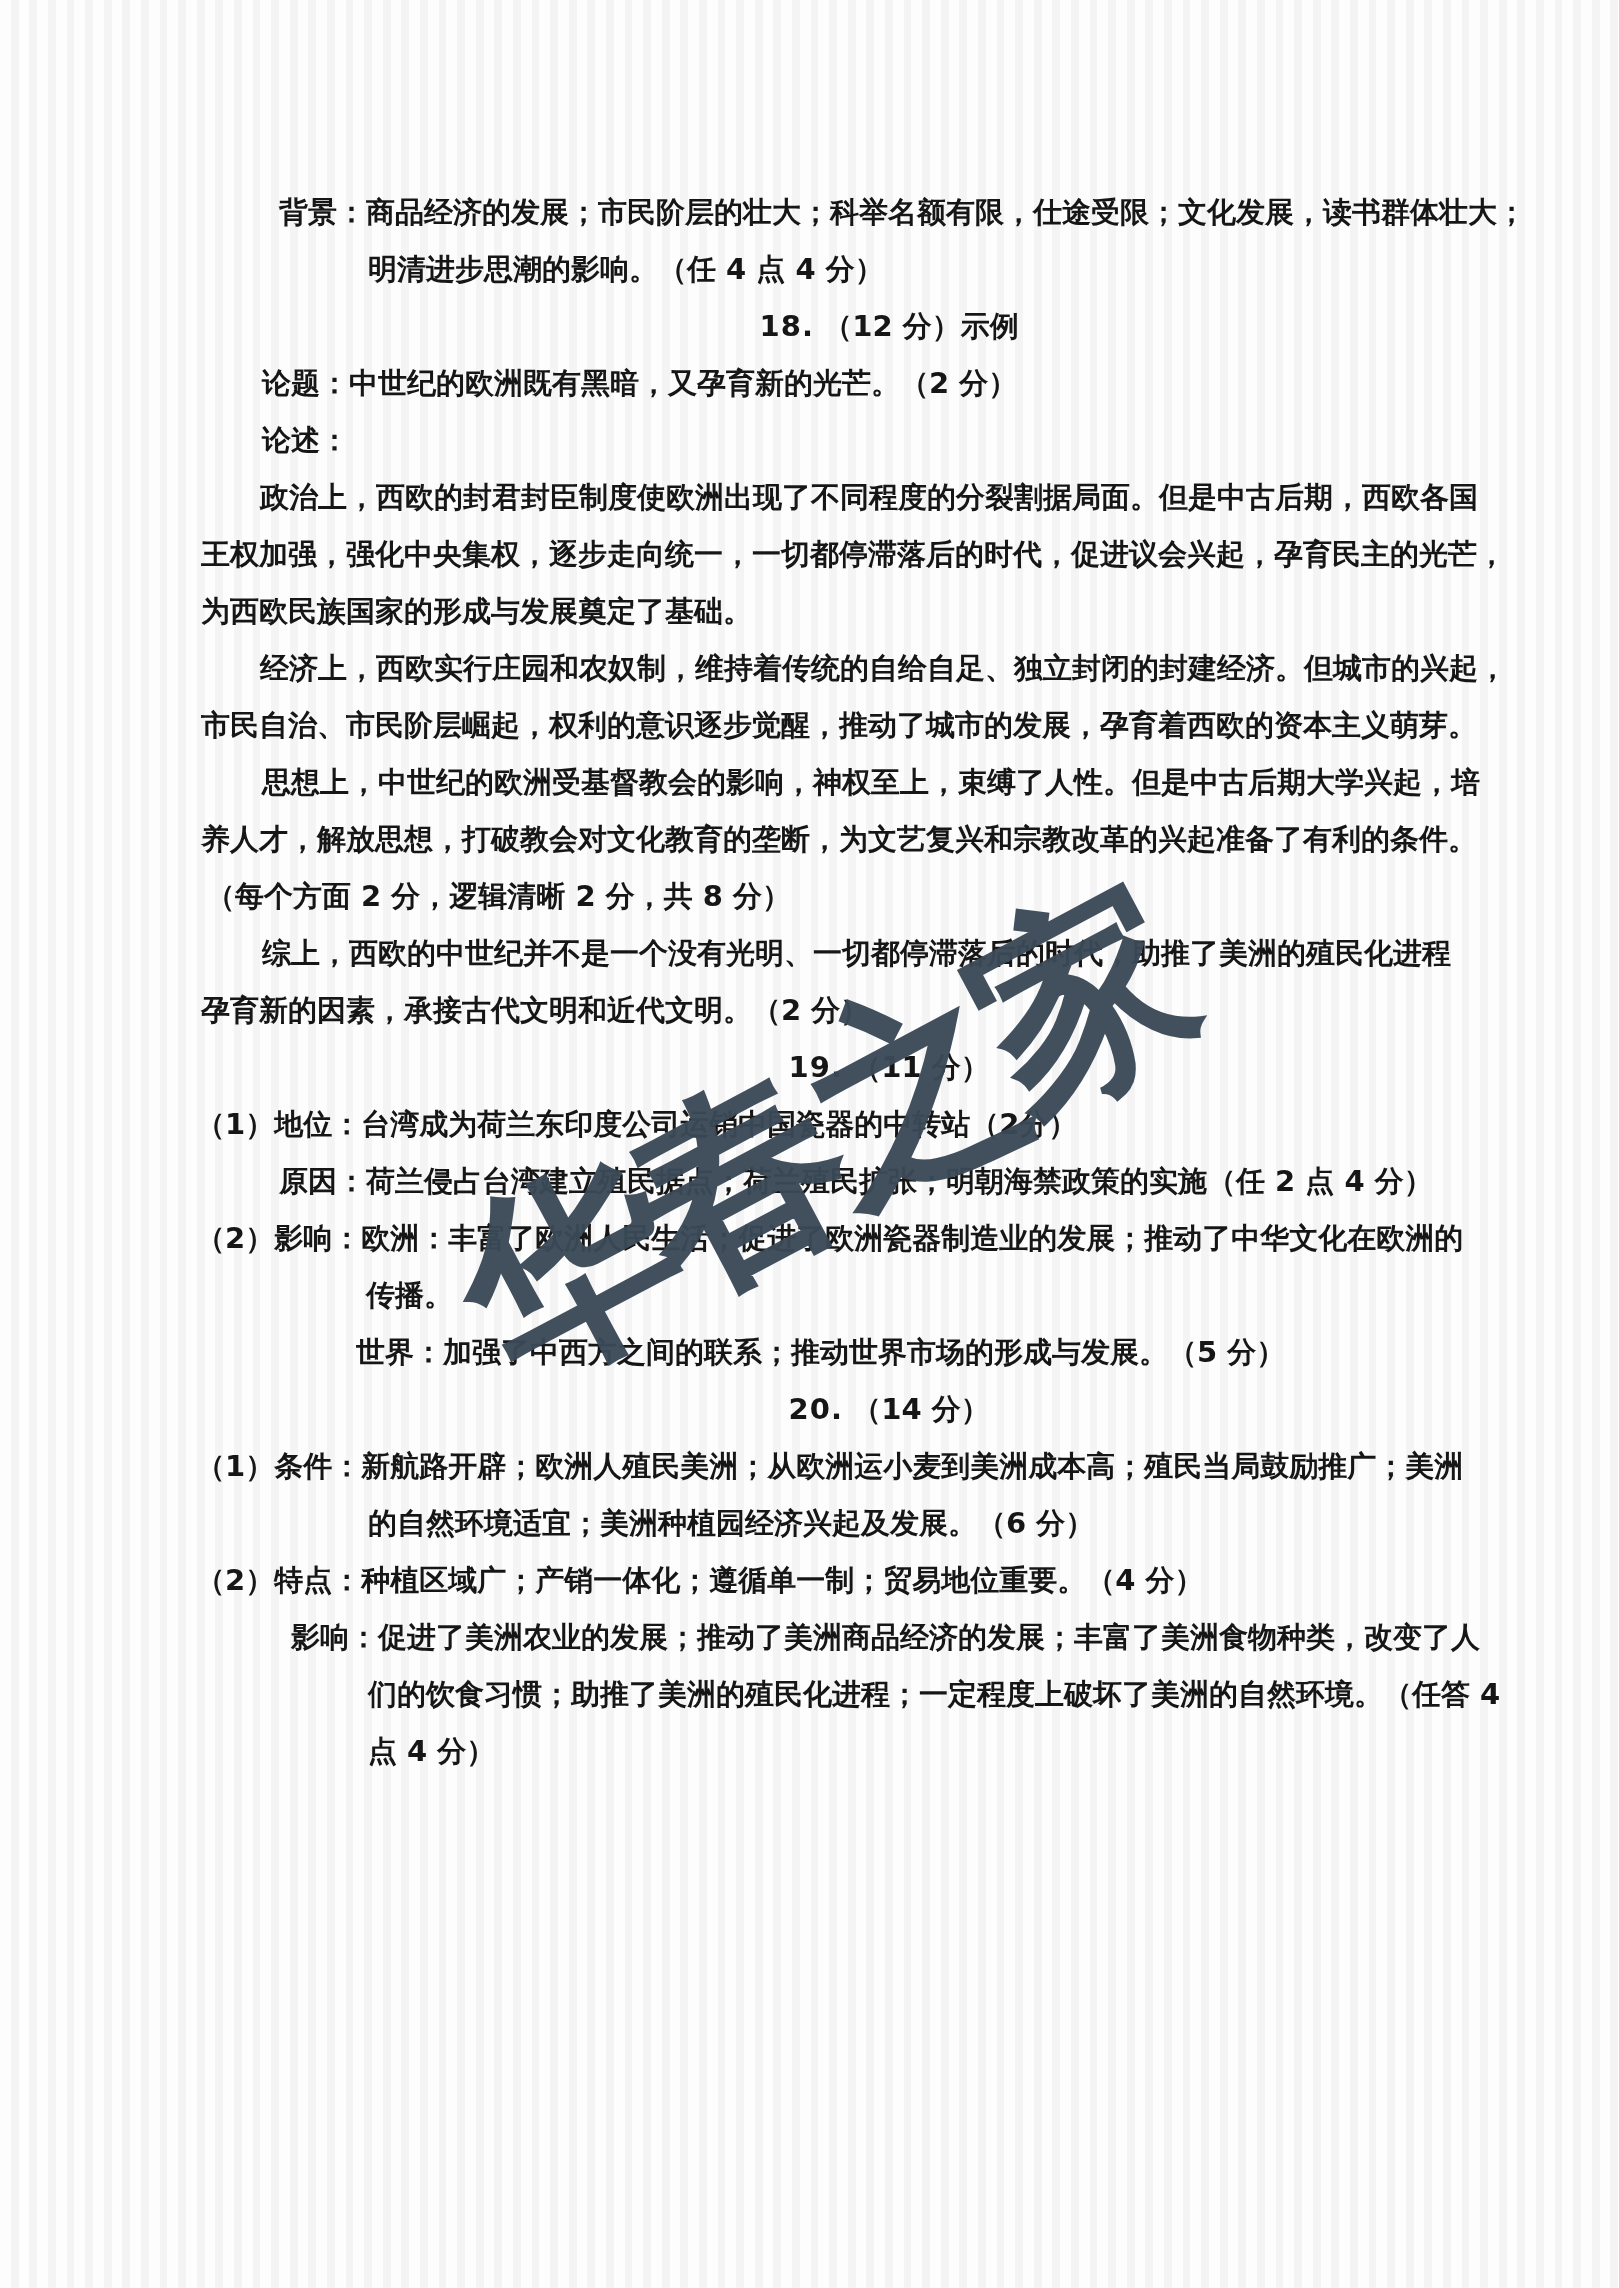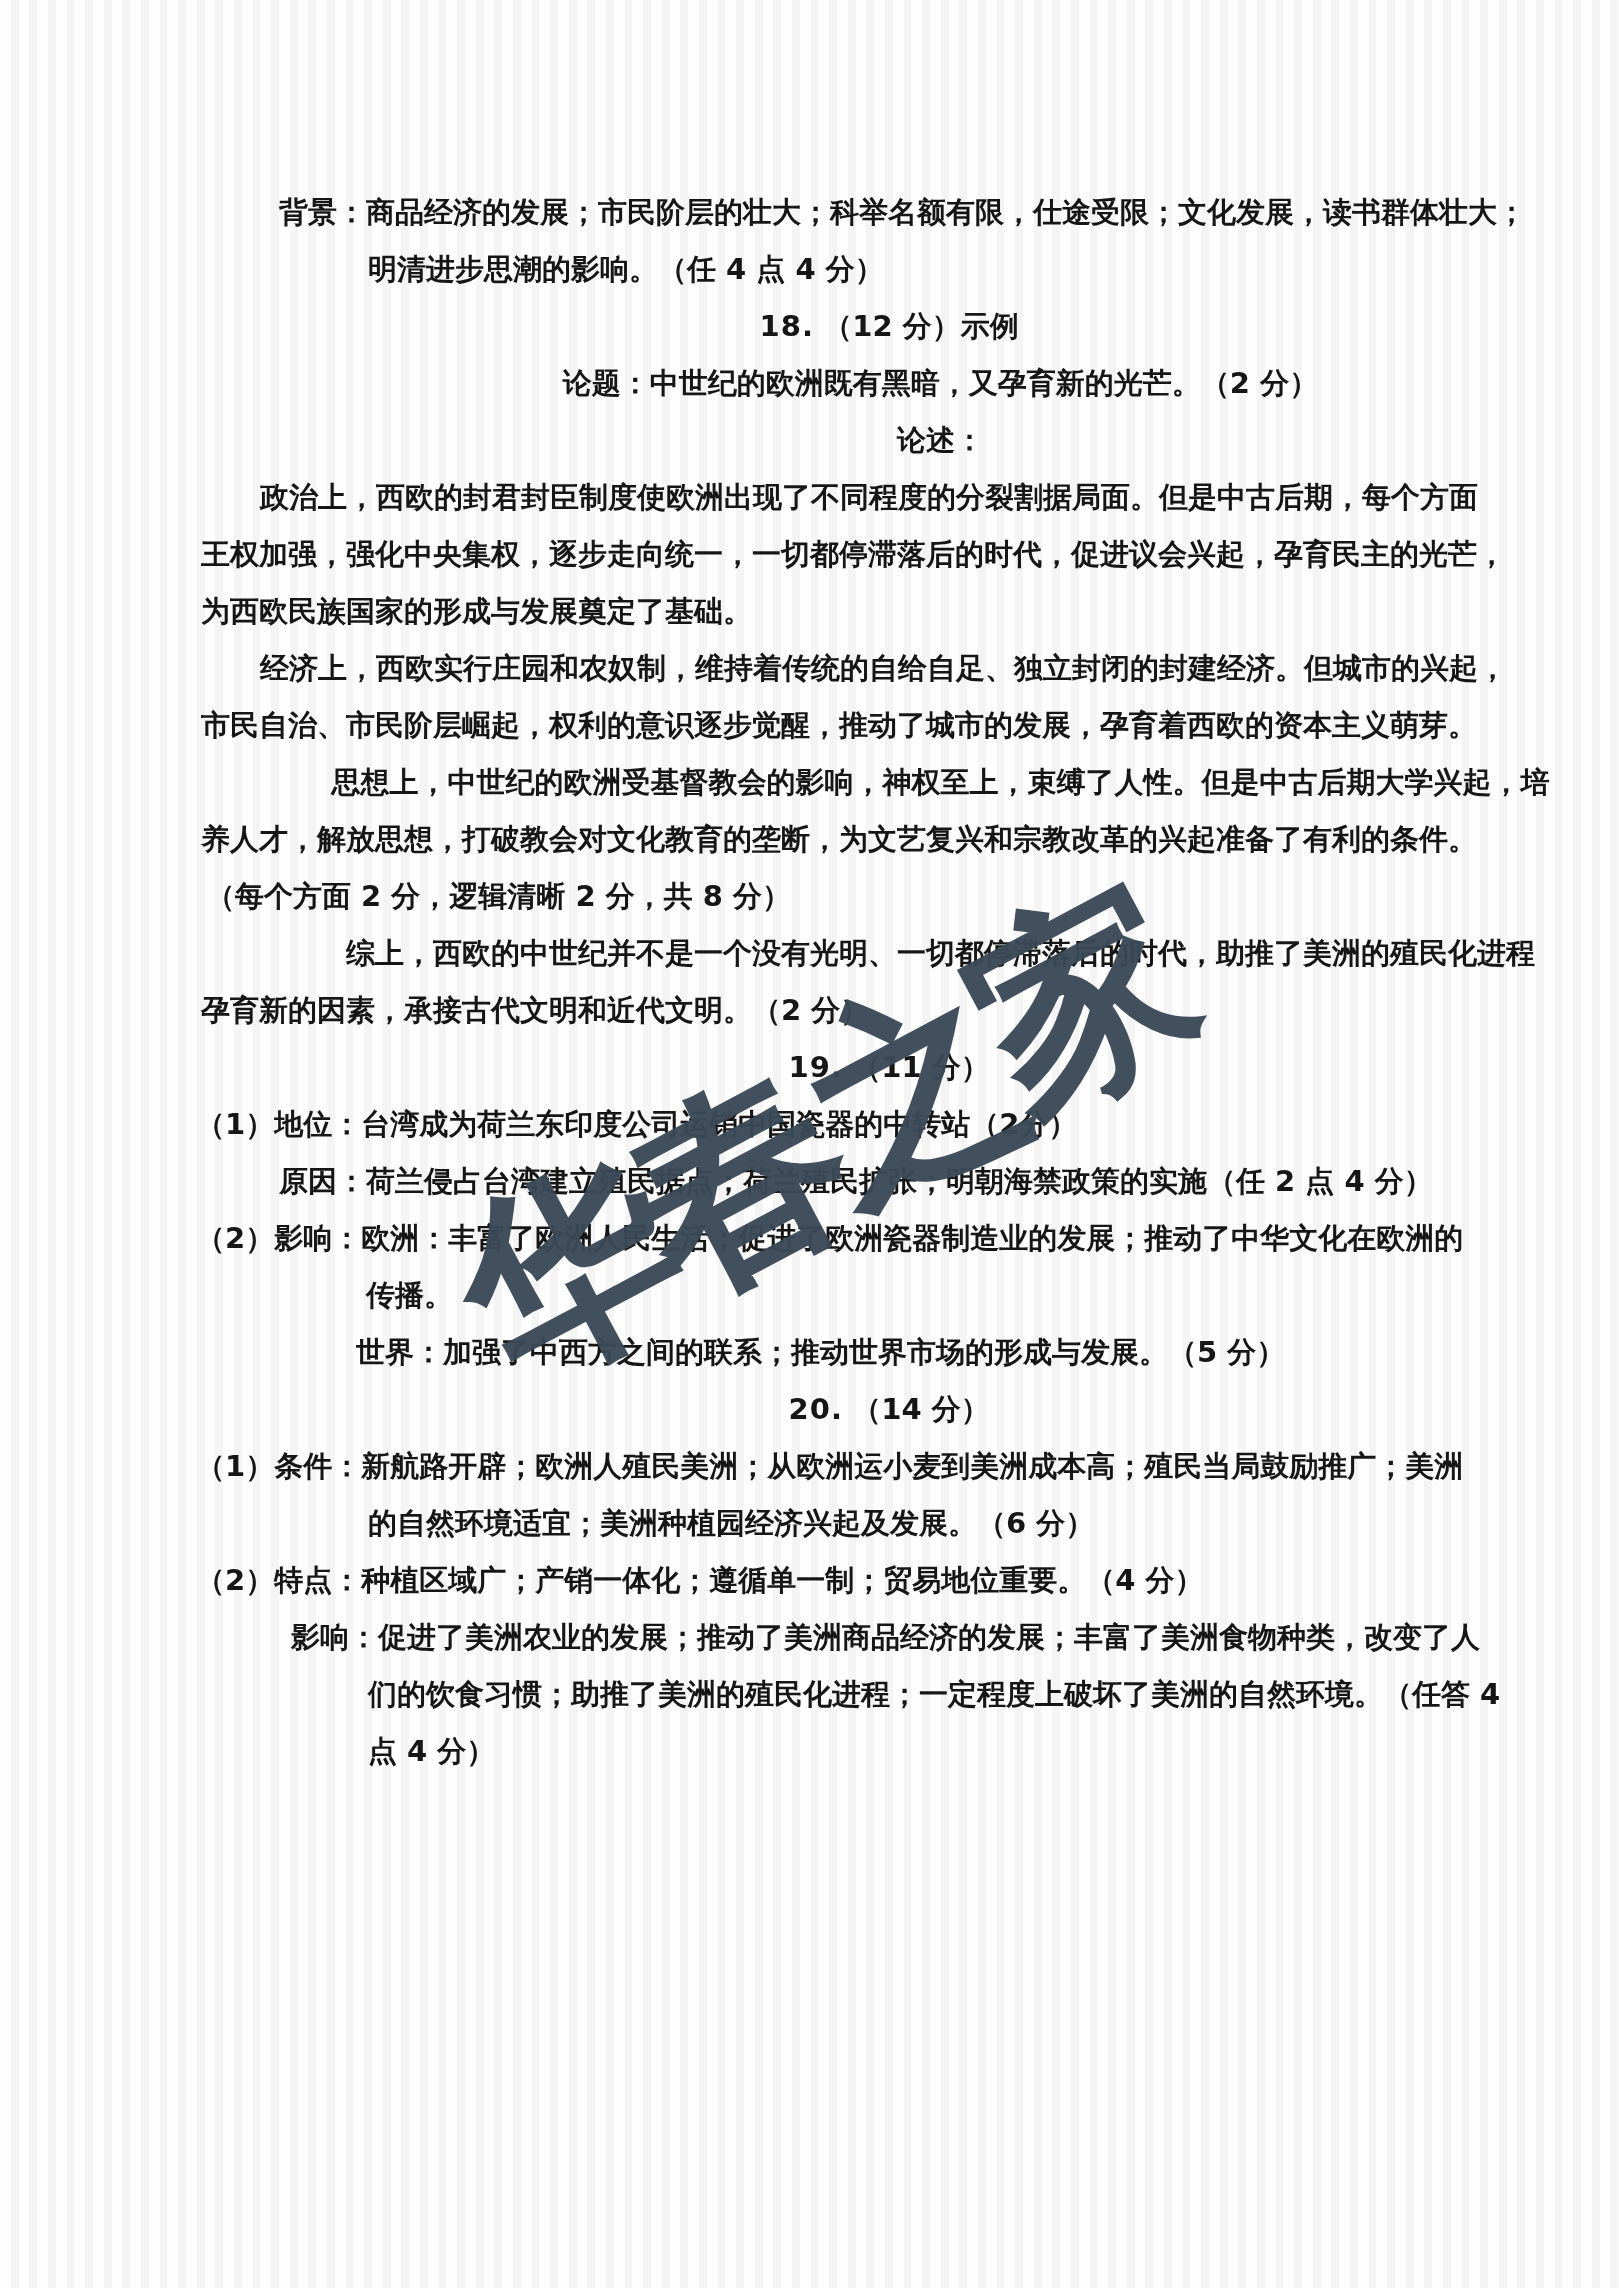--- a/index.html
+++ b/index.html
@@ -34,21 +34,21 @@
     height: 57px;
     line-height: 57px;
     white-space: nowrap;
   }
   
   .x153 { margin-left: 150px; text-align: center; }
   .x200 { margin-left: 196px; }
   .x205 { margin-left: 201px; }
   .x210 { margin-left: 206px; }
   .x265 { margin-left: 260px; }
-  .x267 { margin-left: 262px; text-align: center; }
+  .x267 { margin-left: 262px; }
   .x285 { margin-left: 279px; }
   .x297 { margin-left: 291px; }
   .x363 { margin-left: 356px; }
   .x373 { margin-left: 366px; }
   .x375 { margin-left: 368px; }
   .q-num {
     display: inline-block;
     width: 73px;
     letter-spacing: 1px;
   }
@@ -74,21 +74,21 @@
 <div class="page">
 
   <div class="doc">
 
     <div class="line x285">背景：商品经济的发展；市民阶层的壮大；科举名额有限，仕途受限；文化发展，读书群体壮大；</div>
     <div class="line x375">明清进步思潮的影响。（任 4 点 4 分）</div>
 
     <div class="line x153"><span class="q-num">18.</span><span>（12 分）示例</span></div>
     <div class="line x267">论题：中世纪的欧洲既有黑暗，又孕育新的光芒。（2 分）</div>
     <div class="line x267">论述：</div>
-    <div class="line x265">政治上，西欧的封君封臣制度使欧洲出现了不同程度的分裂割据局面。但是中古后期，每个方面</div>
+    <div class="line x265">政治上，西欧的封君封臣制度使欧洲出现了不同程度的分裂割据局面。但是中古后期，西欧各国</div>
     <div class="line x205">王权加强，强化中央集权，逐步走向统一，一切都停滞落后的时代，促进议会兴起，孕育民主的光芒，</div>
     <div class="line x205">为西欧民族国家的形成与发展奠定了基础。</div>
     <div class="line x265">经济上，西欧实行庄园和农奴制，维持着传统的自给自足、独立封闭的封建经济。但城市的兴起，</div>
     <div class="line x205">市民自治、市民阶层崛起，权利的意识逐步觉醒，推动了城市的发展，孕育着西欧的资本主义萌芽。</div>
     <div class="line x267">思想上，中世纪的欧洲受基督教会的影响，神权至上，束缚了人性。但是中古后期大学兴起，培</div>
     <div class="line x205">养人才，解放思想，打破教会对文化教育的垄断，为文艺复兴和宗教改革的兴起准备了有利的条件。</div>
     <div class="line x210">（每个方面 2 分，逻辑清晰 2 分，共 8 分）</div>
     <div class="line x267">综上，西欧的中世纪并不是一个没有光明、一切都停滞落后的时代，助推了美洲的殖民化进程</div>
     <div class="line x205">孕育新的因素，承接古代文明和近代文明。（2 分）</div>
 

